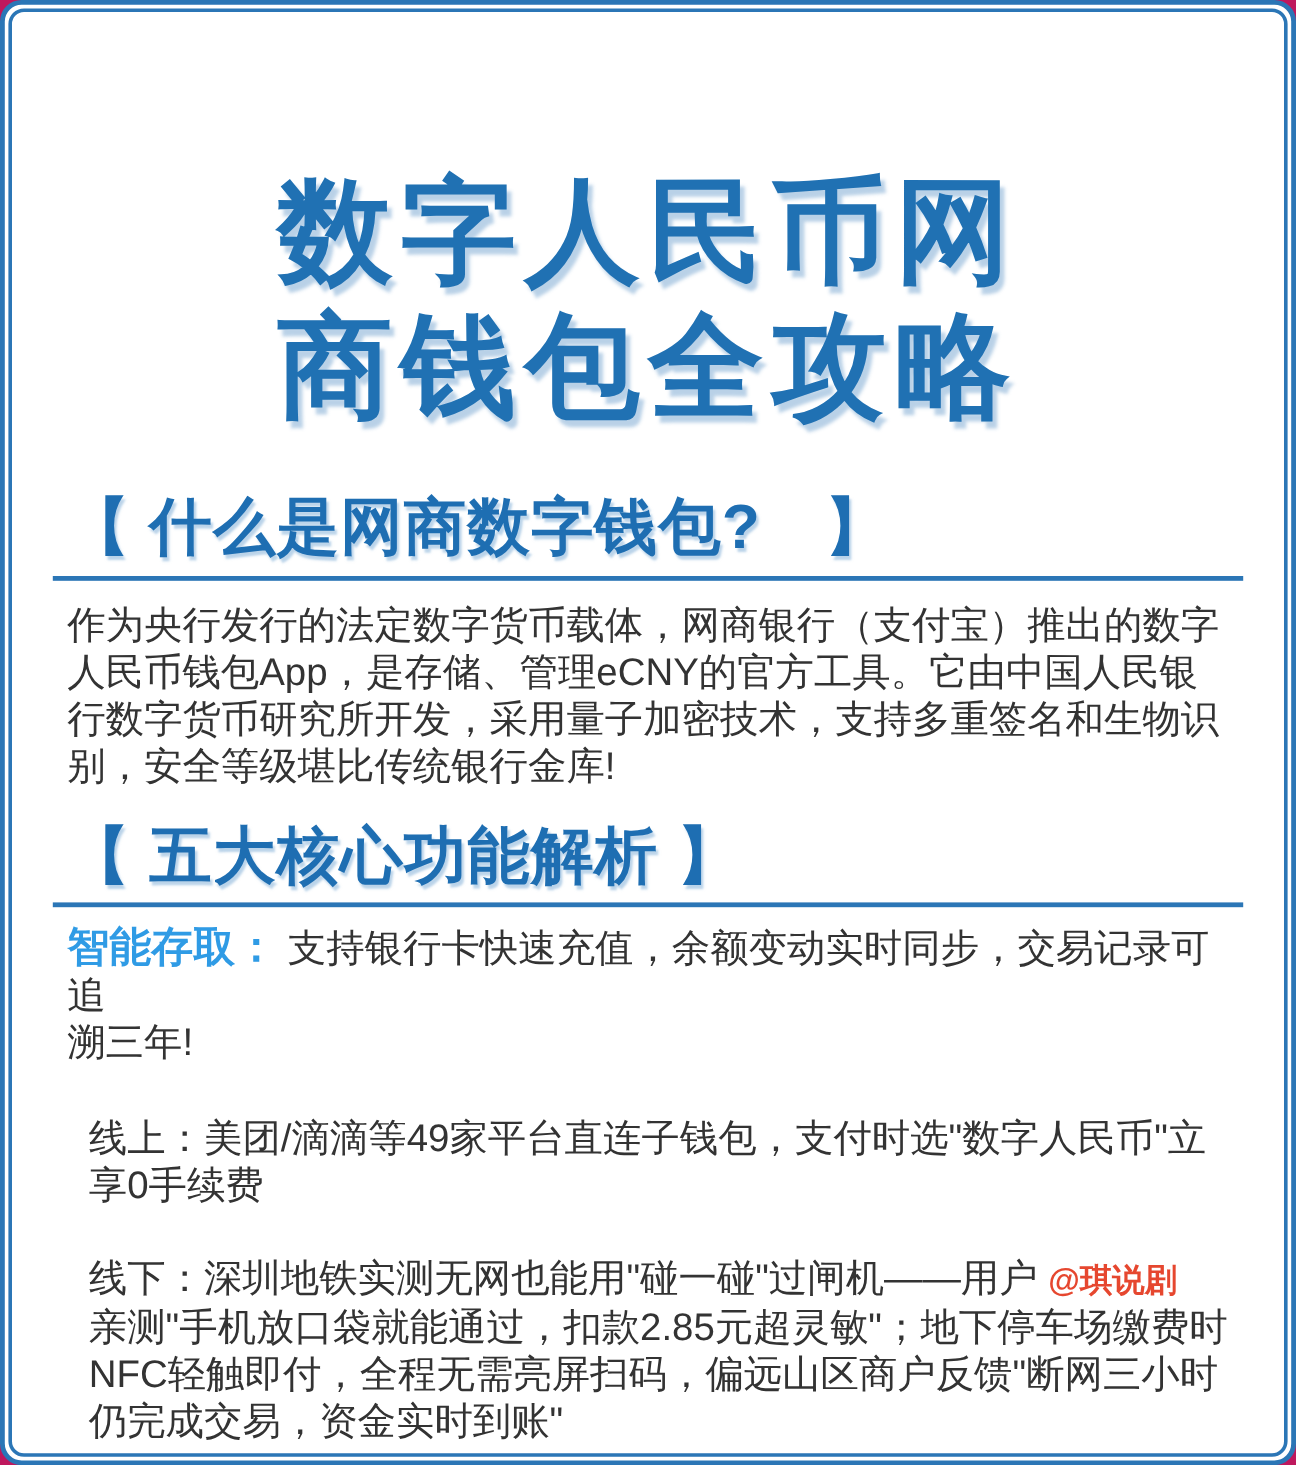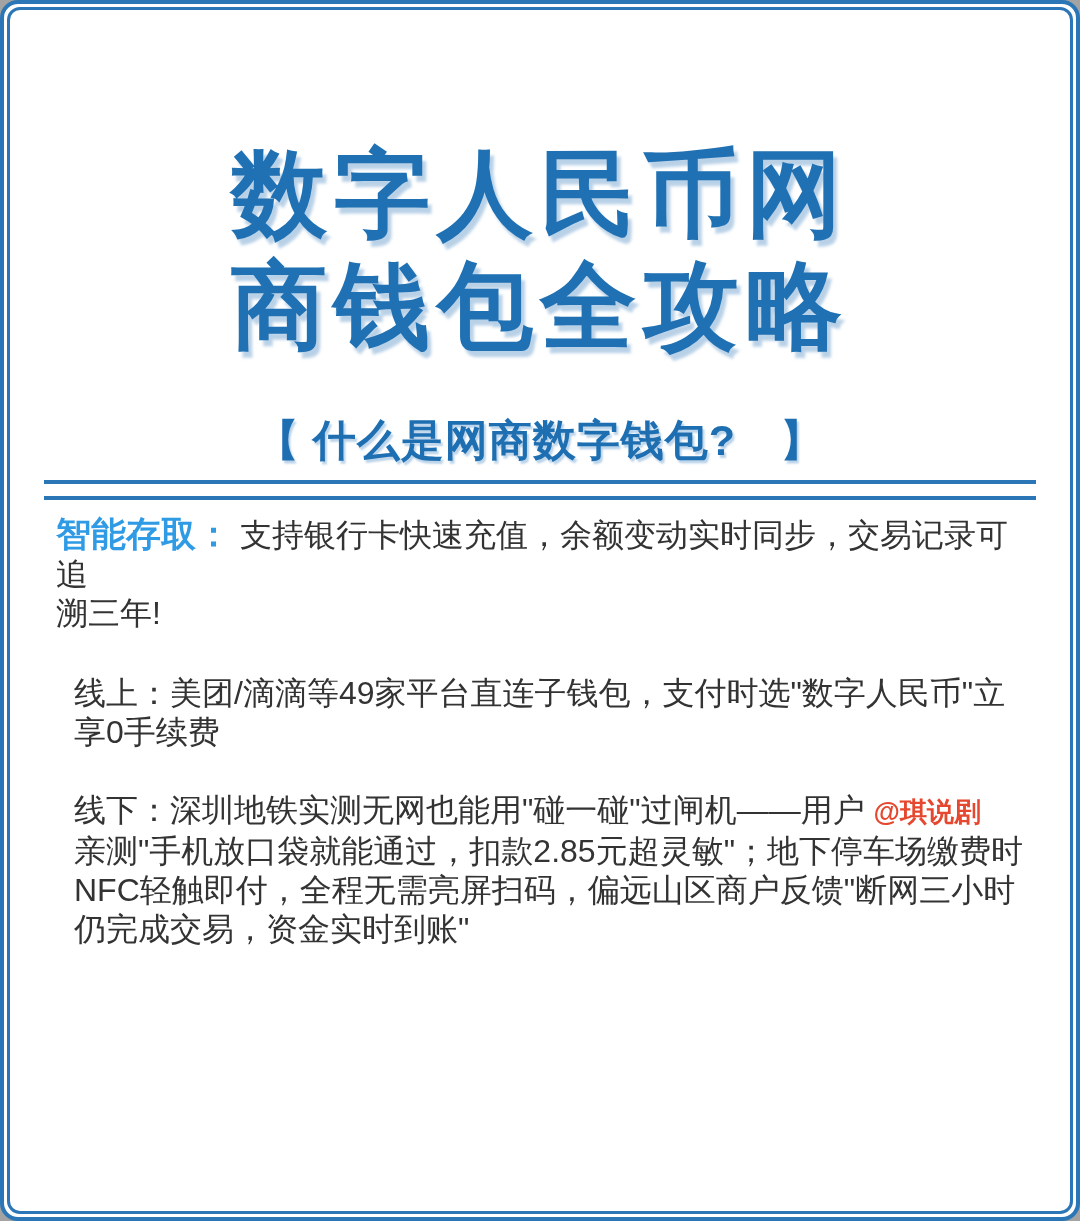--- a/index.html
+++ b/index.html
@@ -5,21 +5,21 @@
   html, body {
     margin: 0;
     padding: 0;
     background: #ffffff;
     font-family: "Liberation Sans", "DejaVu Sans", sans-serif;
   }
   .stage {
     position: relative;
     width: 1080px;
     height: 1221px;
-    background: #a3a3a3;
+    background: #be185d;
   }
   .card {
     box-sizing: border-box;
     width: 1080px;
     height: 1221px;
     border: 4px solid #2b76b6;
     border-radius: 18px;
     padding: 3px;
     background: #ffffff;
   }
@@ -39,27 +39,26 @@
     line-height: 112px;
     font-weight: 900;
     letter-spacing: 7px;
     color: #2071b3;
     white-space: pre-line;
     text-shadow: 4px 6px 3px rgba(100, 152, 202, 0.45);
   }
   .sec-heading {
     margin: 52px 0 0 0;
     padding: 0 12px;
-    font-size: 43px;
+    font-size: 52px;
     line-height: 52px;
     font-weight: 800;
     letter-spacing: 1px;
     color: #1e6eb2;
     text-shadow: 2px 3px 2px rgba(130, 175, 215, 0.55);
-    text-align: center;
   }
   .sec-heading.second { margin-top: 30px; }
   .divider {
     height: 4px;
     background: #2b76b6;
     margin: 14px 0 0 0;
   }
   .divider.second { margin-top: 12px; }
   .body-text {
     margin: 18px 0 0 0;
@@ -101,21 +100,26 @@
 <div class="stage">
   <div class="card">
     <div class="card-inner">
 
       <h1 class="title">数字人民币网
 商钱包全攻略</h1>
 
       <h2 class="sec-heading">【 什么是网商数字钱包?　】</h2>
       <div class="divider"></div>
 
+      <p class="body-text">作为央行发行的法定数字货币载体，网商银行（支付宝）推出的数字
+人民币钱包App，是存储、管理eCNY的官方工具。它由中国人民银
+行数字货币研究所开发，采用量子加密技术，支持多重签名和生物识
+别，安全等级堪比传统银行金库!</p>
 
+      <h2 class="sec-heading second">【 五大核心功能解析 】</h2>
       <div class="divider second"></div>
 
       <p class="body-text feature"><span class="blue-label">智能存取：</span><span> 支持银行卡快速充值，余额变动实时同步，交易记录可追
 溯三年!</span></p>
 
 
       <div class="body-text scene-body">
         <p>线上：美团/滴滴等49家平台直连子钱包，支付时选"数字人民币"立
 享0手续费</p>
         <p><span>线下：深圳地铁实测无网也能用"碰一碰"过闸机——用户 </span><span class="watermark">@琪说剧</span><span>

